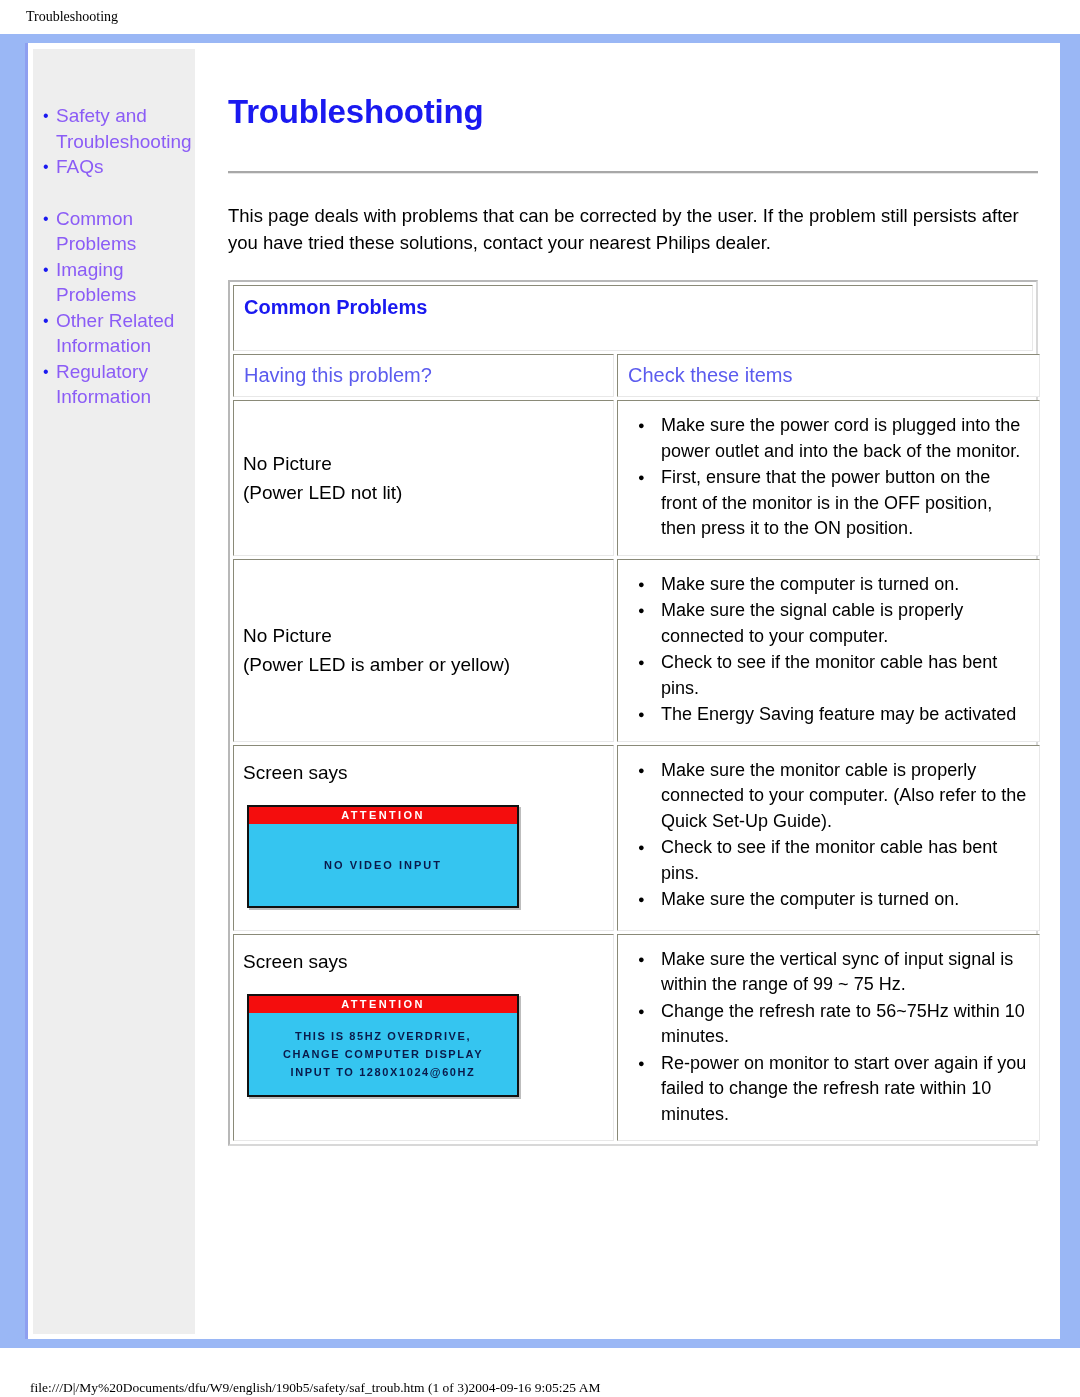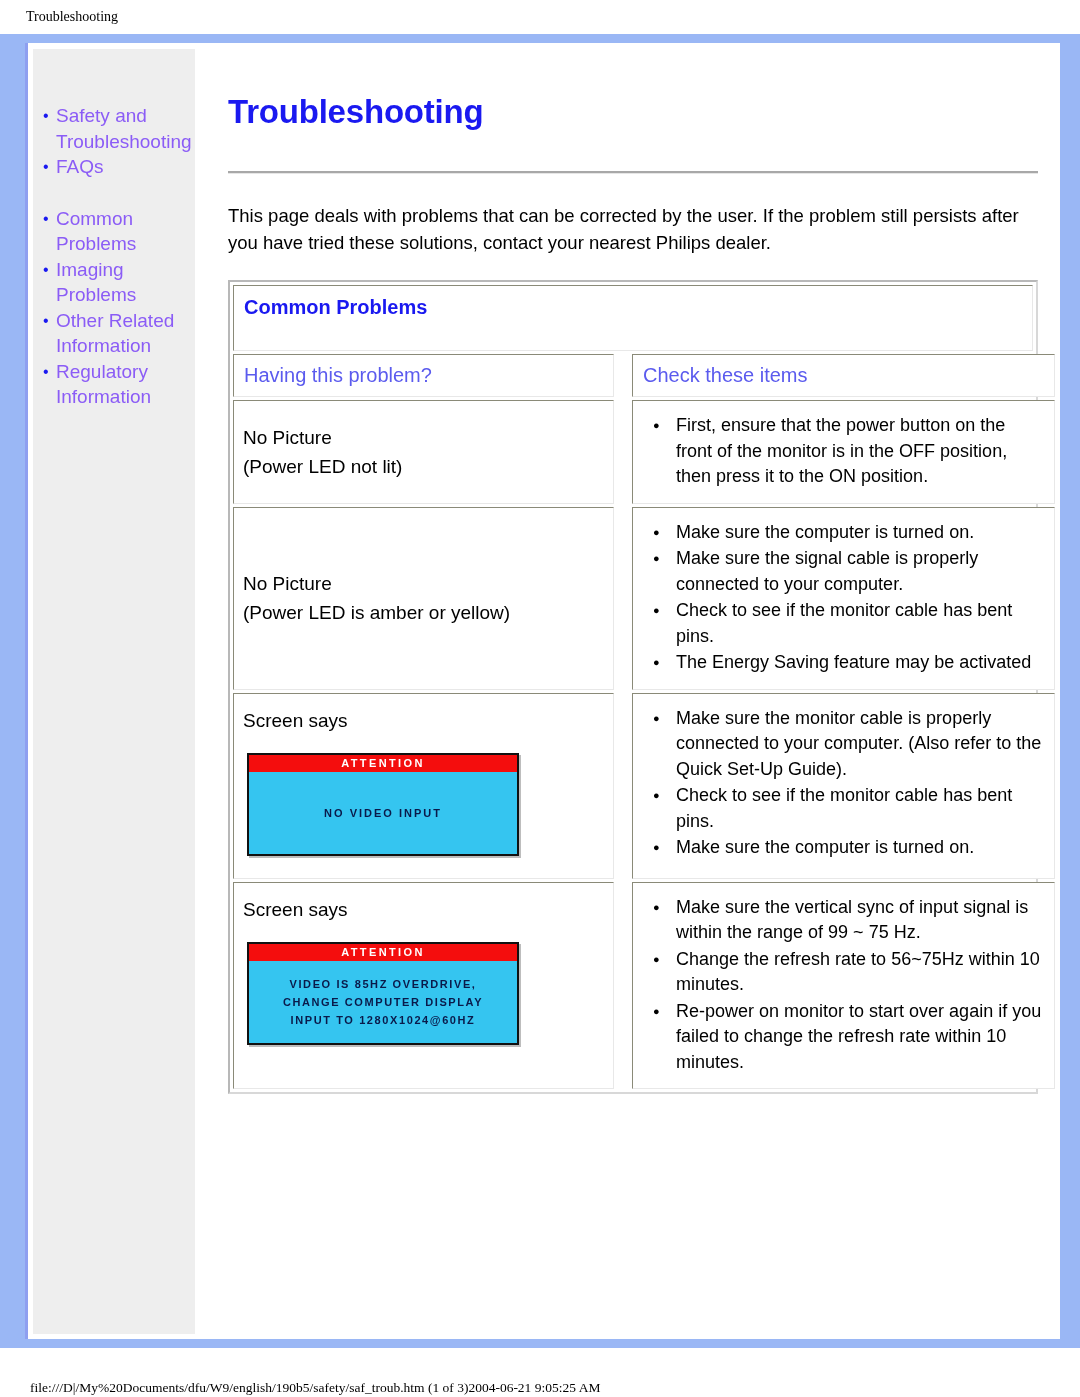--- a/index.html
+++ b/index.html
@@ -183,21 +183,21 @@
     display: flex;
     margin-top: 3px;
   }
   .col-left {
     width: 381px;
     flex: 0 0 381px;
   }
   .col-right {
     width: 423px;
     flex: 0 0 423px;
-    margin-left: 18px;
+    margin-left: 3px;
   }
   .cell-left {
     padding: 14px 10px 14px 9px;
     display: flex;
     flex-direction: column;
     justify-content: center;
   }
   .cell-right {
     padding: 12px 12px 12px 10px;
   }
@@ -328,20 +328,21 @@
 
           <div class="data-row">
             <div class="cell col-left cell-left">
               <div class="problem-text">
                 <span class="sub">No Picture</span>
                 <span class="sub">(Power LED not lit)</span>
               </div>
             </div>
             <div class="cell col-right cell-right">
               <ul class="checks">
+                <li>Make sure the power cord is plugged into the power outlet and into the back of the monitor.</li>
                 <li>First, ensure that the power button on the front of the monitor is in the OFF position, then press it to the ON position.</li>
               </ul>
             </div>
           </div>
 
           <div class="data-row">
             <div class="cell col-left cell-left">
               <div class="problem-text">
                 <span class="sub">No Picture</span>
                 <span class="spaced">(Power LED is amber or yellow)</span>
@@ -379,21 +380,21 @@
           </div>
 
           <div class="data-row">
             <div class="cell col-left cell-left has-osd">
               <div class="problem-text">
                 <span class="sub">Screen says</span>
               </div>
               <div class="osd">
                 <div class="osd-bar">ATTENTION</div>
                 <div class="osd-body">
-                  <div class="osd-line">VIDEO IS 85HZ OVERDRIVE,</div>
+                  <div class="osd-line">THIS IS 85HZ OVERDRIVE,</div>
                   <div class="osd-line">CHANGE COMPUTER DISPLAY</div>
                   <div class="osd-line">INPUT TO 1280X1024@60HZ</div>
                 </div>
               </div>
             </div>
             <div class="cell col-right cell-right">
               <ul class="checks">
                 <li>Make sure the vertical sync of input signal is within the range of 99 ~ 75 Hz.</li>
                 <li>Change the refresh rate to 56~75Hz within 10 minutes.</li>
                 <li>Re-power on monitor to start over again if you failed to change the refresh rate within 10 minutes.</li>
@@ -401,13 +402,13 @@
             </div>
           </div>
 
         </div>
       </main>
 
     </div>
   </div>
 </div>
 
-<div class="runfoot">file:///D|/My%20Documents/dfu/W9/english/190b5/safety/saf_troub.htm (1 of 3)2004-06-21 9:05:25 AM</div>
+<div class="runfoot">file:///D|/My%20Documents/dfu/W9/english/190b5/safety/saf_troub.htm (1 of 3)2004-09-16 9:05:25 AM</div>
 
 </body></html>

